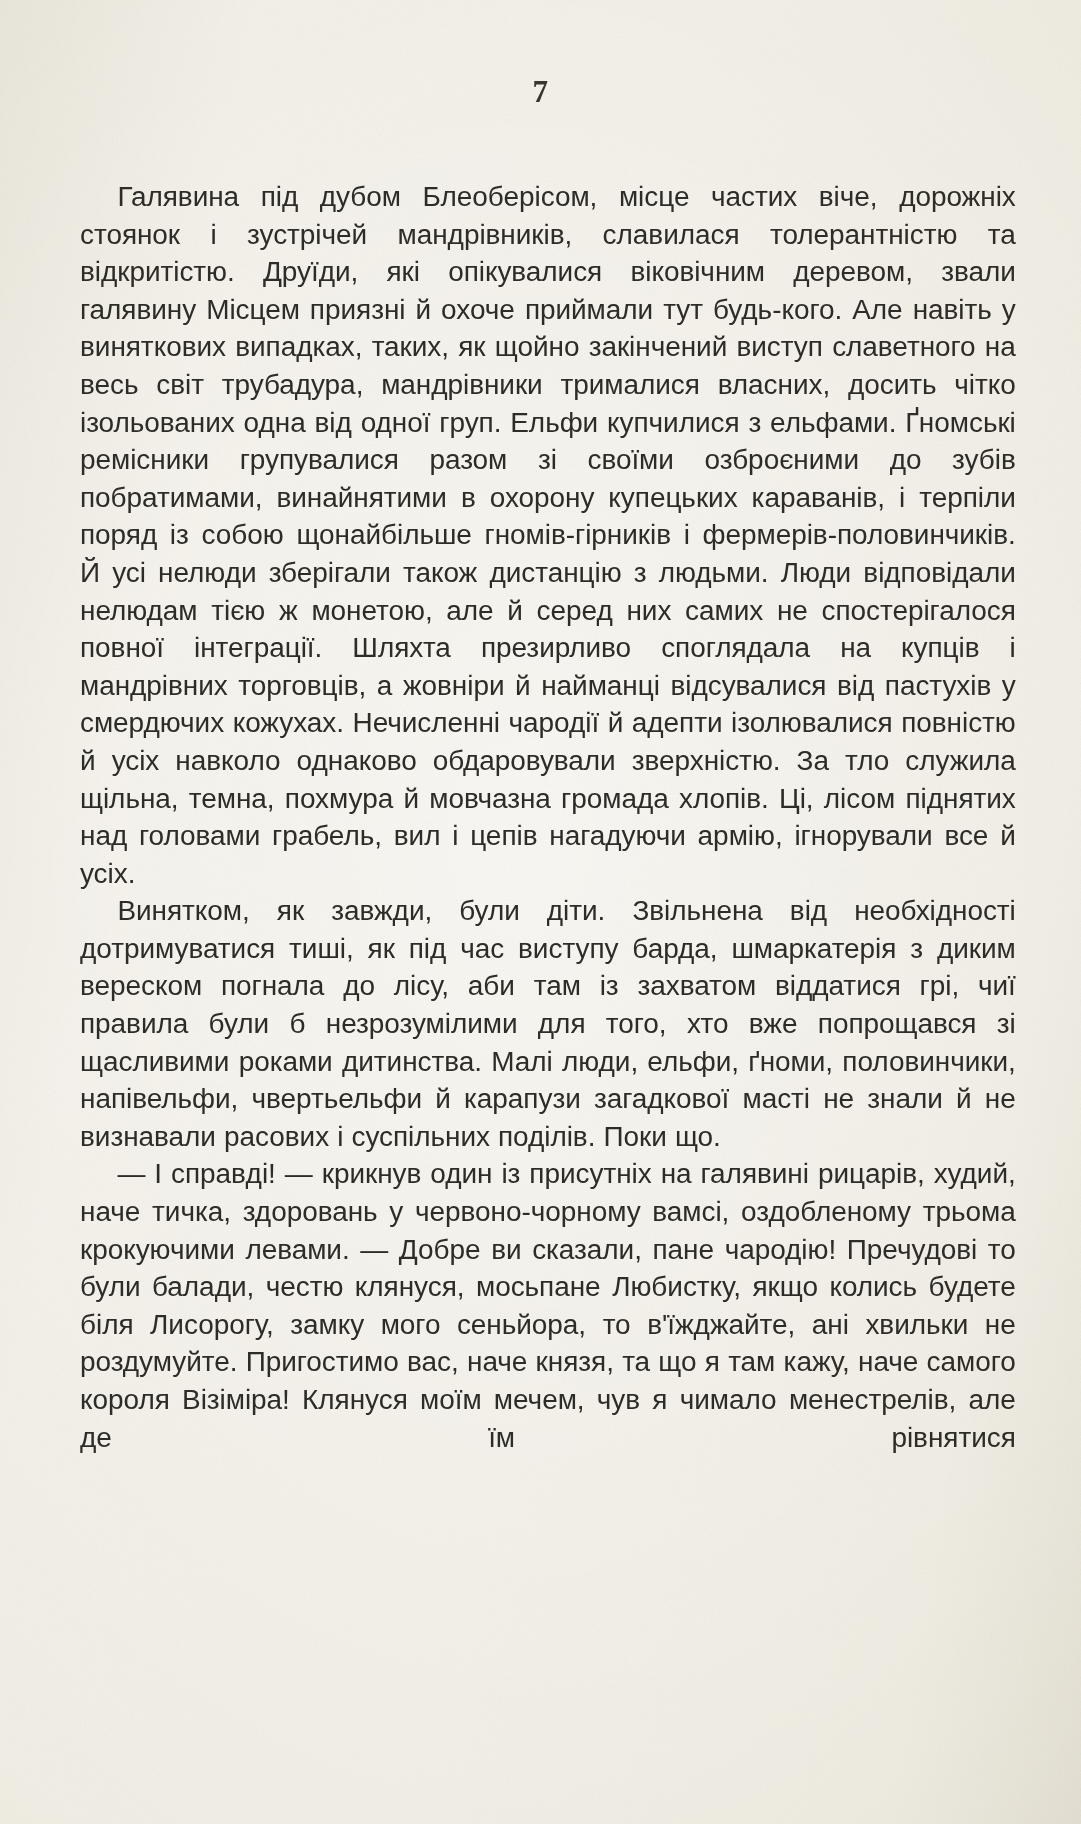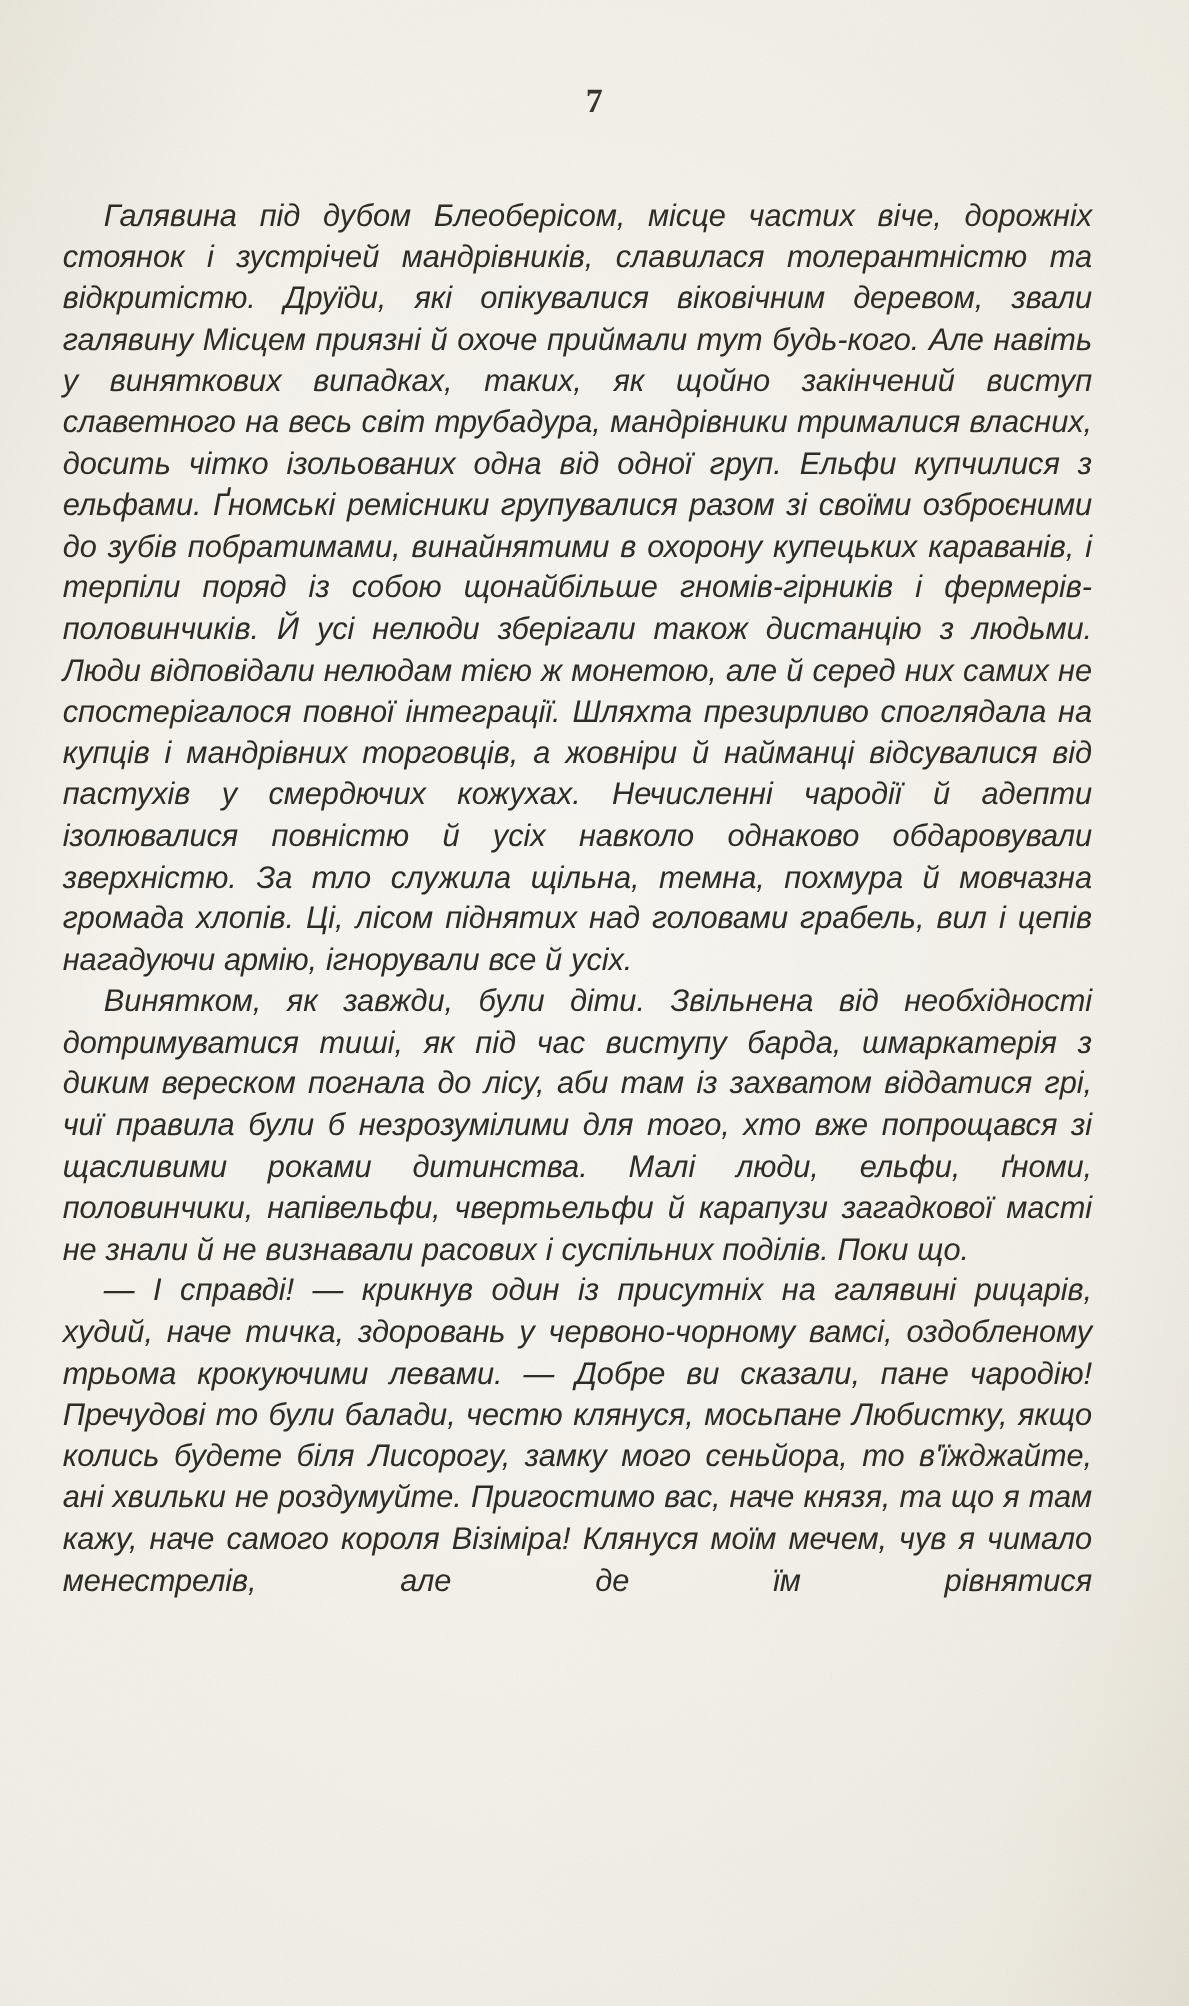--- a/index.html
+++ b/index.html
@@ -51,23 +51,22 @@
     font-family: "Liberation Serif", "DejaVu Serif", serif;
     font-weight: bold;
     font-size: 31px;
     letter-spacing: 0.5px;
     color: #38362f;
   }
 
   #body-text {
     position: absolute;
     top: 178px;
-    left: 57px;
+    left: 80px;
     width: 950px;
-    font-style: italic;
   }
 
   .para {
     margin: 0;
     color: #2e2c27;
     font-size: 28.4px;
     line-height: 37.6px;
     text-align: justify;
     text-justify: inter-word;
     letter-spacing: -0.05px;

